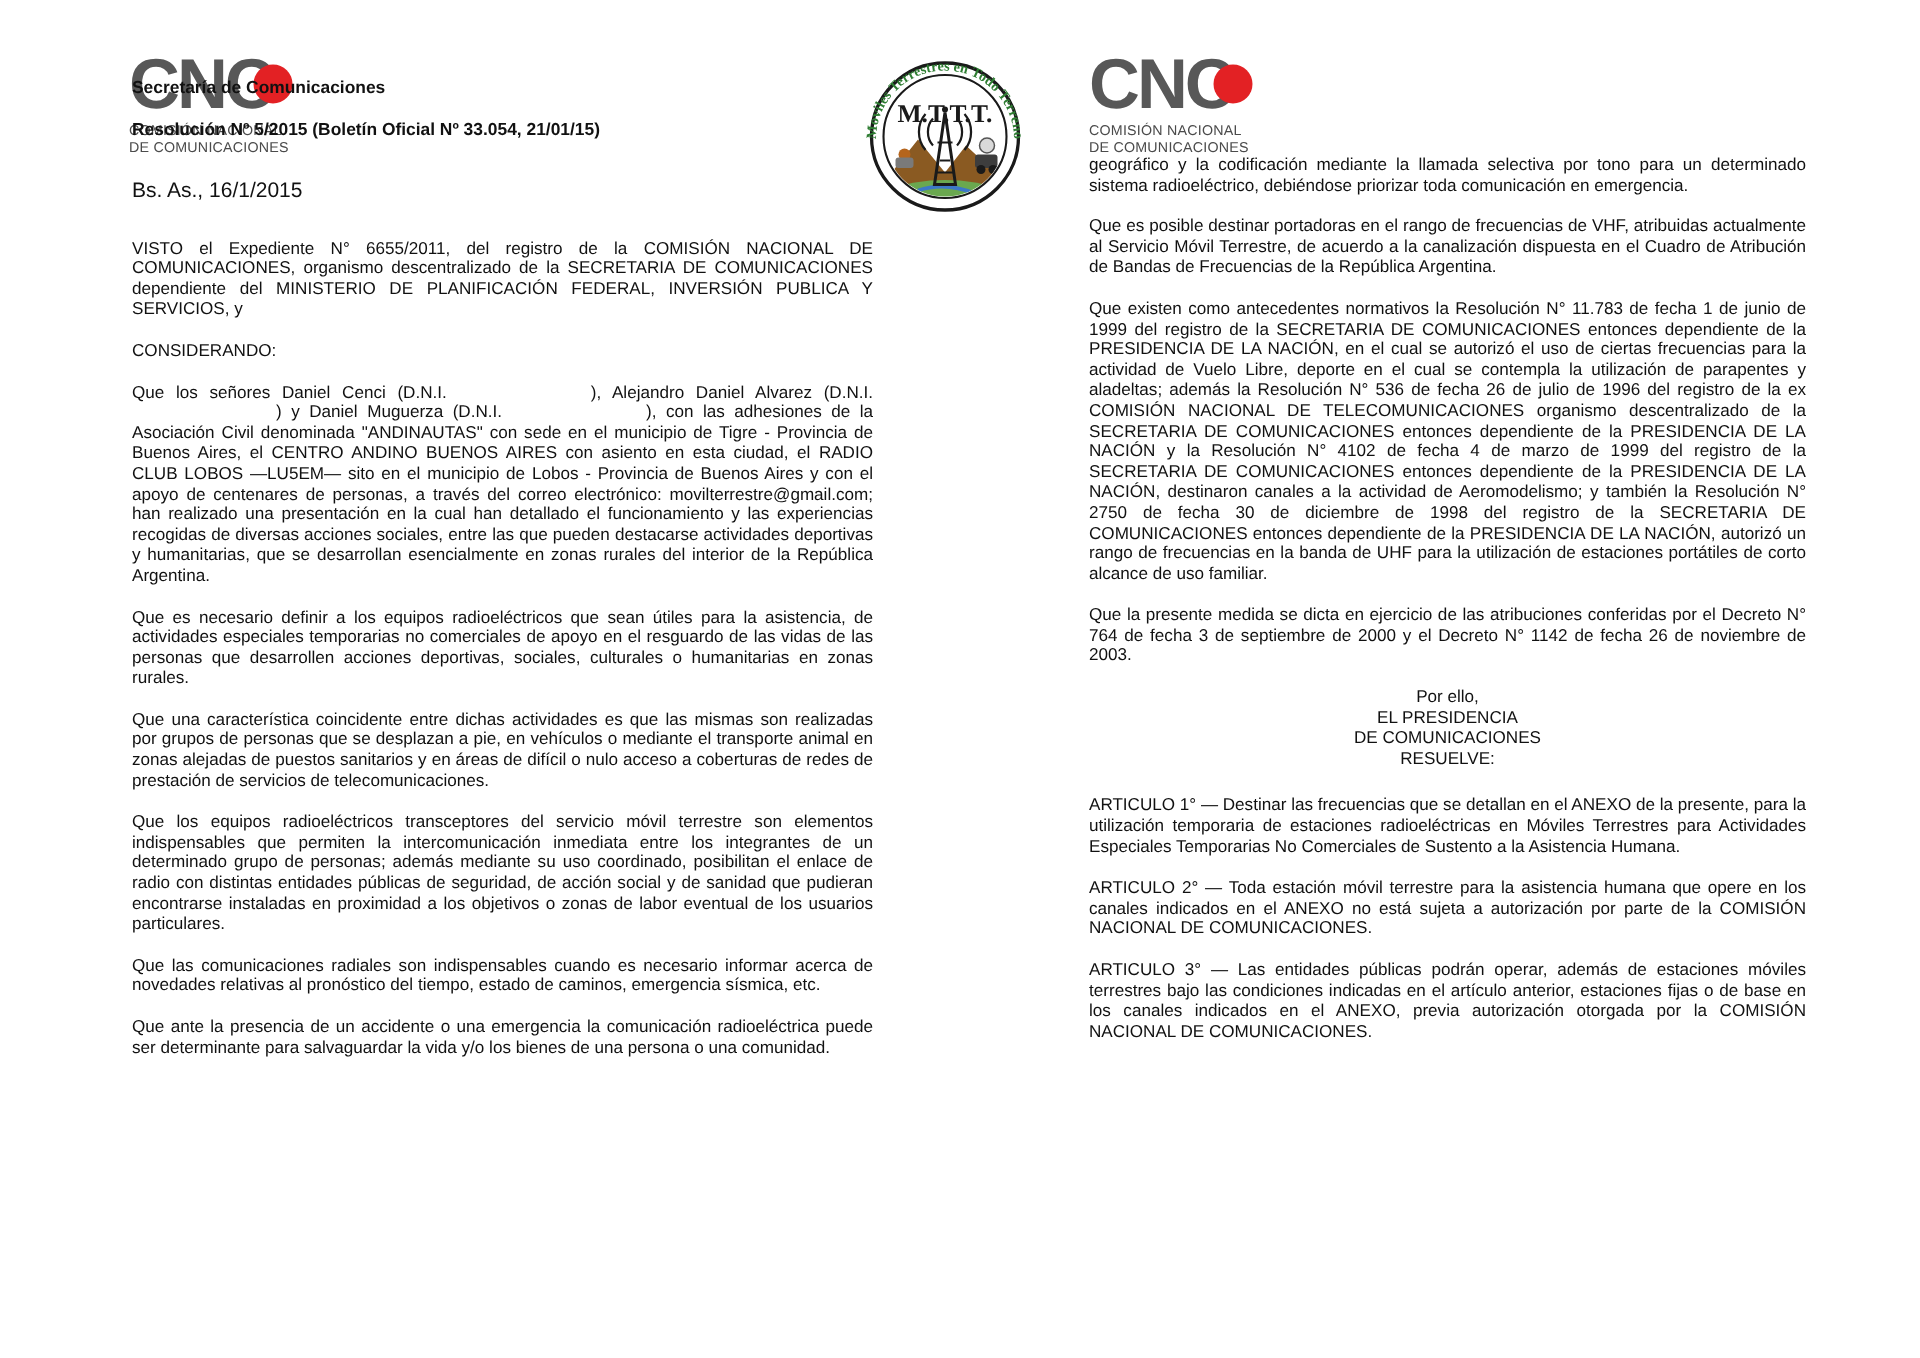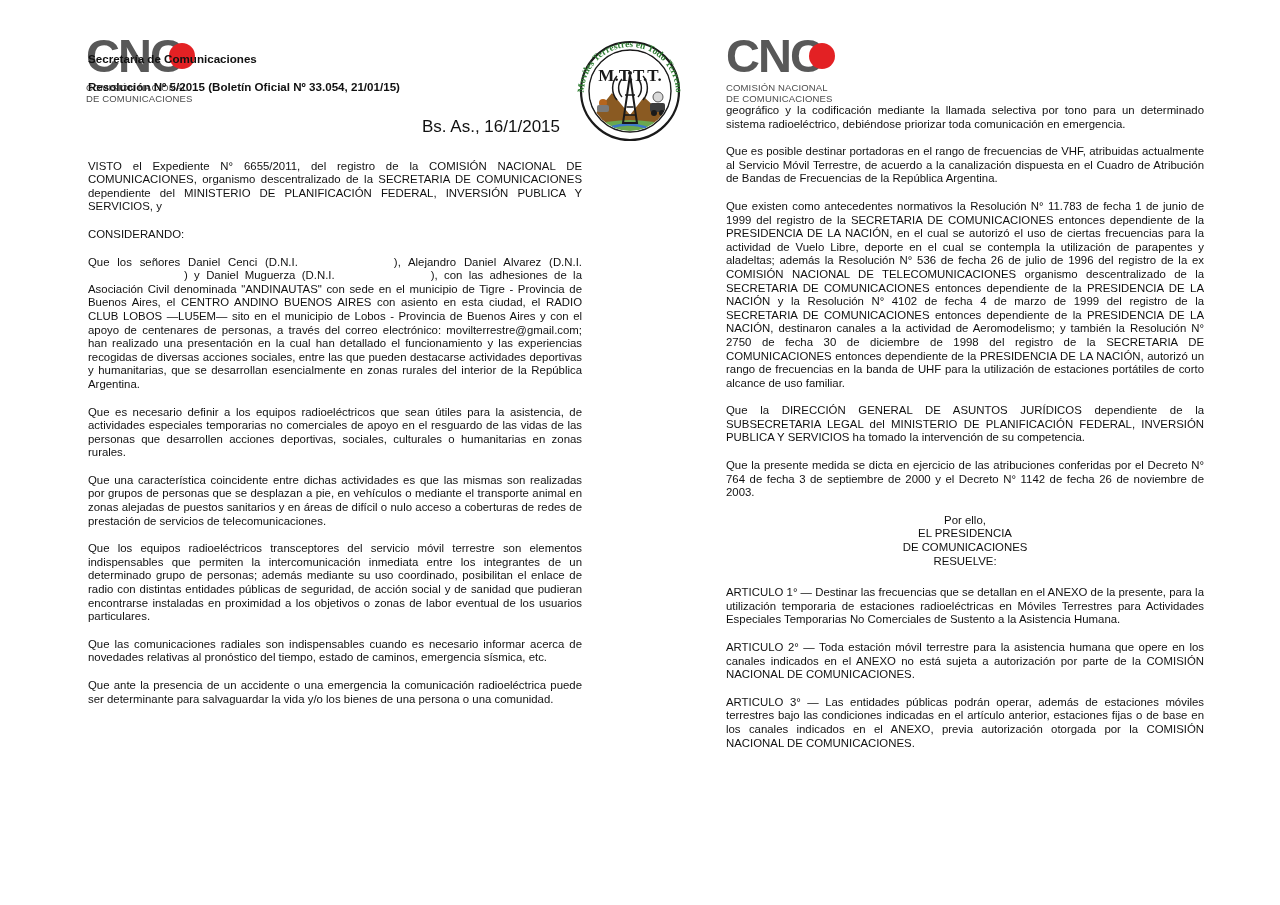--- a/index.html
+++ b/index.html
@@ -80,23 +80,22 @@
     text-align: left;
   }
   .doc-subheading {
     font-weight: bold;
     font-size: 11.6px;
     line-height: 14px;
     margin: 0 0 26px 0;
     text-align: left;
   }
   .place-date {
-    text-align: right;
     margin: 0 0 26px 0;
-    font-size: 17px;
+    font-size: 14px;
     padding-right: 22px;
   }
   p.para {
     margin: 0 0 14px 0;
     text-align: justify;
   }
   p.para:last-child { margin-bottom: 0; }
   p.plain {
     margin: 0 0 14px 0;
     text-align: left;
@@ -203,21 +202,20 @@
     <p class="para">Que los equipos radioeléctricos transceptores del servicio móvil terrestre son elementos indispensables que permiten la intercomunicación inmediata entre los integrantes de un determinado grupo de personas; además mediante su uso coordinado, posibilitan el enlace de radio con distintas entidades públicas de seguridad, de acción social y de sanidad que pudieran encontrarse instaladas en proximidad a los objetivos o zonas de labor eventual de los usuarios particulares.</p>
     <p class="para">Que las comunicaciones radiales son indispensables cuando es necesario informar acerca de novedades relativas al pronóstico del tiempo, estado de caminos, emergencia sísmica, etc.</p>
     <p class="para">Que ante la presencia de un accidente o una emergencia la comunicación radioeléctrica puede ser determinante para salvaguardar la vida y/o los bienes de una persona o una comunidad.</p>
   </div>
 
   <div class="col col-right">
 
     <p class="para">geográfico y la codificación mediante la llamada selectiva por tono para un determinado sistema radioeléctrico, debiéndose priorizar toda comunicación en emergencia.</p>
     <p class="para">Que es posible destinar portadoras en el rango de frecuencias de VHF, atribuidas actualmente al Servicio Móvil Terrestre, de acuerdo a la canalización dispuesta en el Cuadro de Atribución de Bandas de Frecuencias de la República Argentina.</p>
     <p class="para">Que existen como antecedentes normativos la Resolución N° 11.783 de fecha 1 de junio de 1999 del registro de la SECRETARIA DE COMUNICACIONES entonces dependiente de la PRESIDENCIA DE LA NACIÓN, en el cual se autorizó el uso de ciertas frecuencias para la actividad de Vuelo Libre, deporte en el cual se contempla la utilización de parapentes y aladeltas; además la Resolución N° 536 de fecha 26 de julio de 1996 del registro de la ex COMISIÓN NACIONAL DE TELECOMUNICACIONES organismo descentralizado de la SECRETARIA DE COMUNICACIONES entonces dependiente de la PRESIDENCIA DE LA NACIÓN y la Resolución N° 4102 de fecha 4 de marzo de 1999 del registro de la SECRETARIA DE COMUNICACIONES entonces dependiente de la PRESIDENCIA DE LA NACIÓN, destinaron canales a la actividad de Aeromodelismo; y también la Resolución N° 2750 de fecha 30 de diciembre de 1998 del registro de la SECRETARIA DE COMUNICACIONES entonces dependiente de la PRESIDENCIA DE LA NACIÓN, autorizó un rango de frecuencias en la banda de UHF para la utilización de estaciones portátiles de corto alcance de uso familiar.</p>
-    <p class="para">Que la DIRECCIÓN GENERAL DE ASUNTOS JURÍDICOS dependiente de la SUBSECRETARIA LEGAL del MINISTERIO DE PLANIFICACIÓN FEDERAL, INVERSIÓN PUBLICA Y SERVICIOS ha tomado la intervención de su competencia.</p>
     <p class="para">Que la presente medida se dicta en ejercicio de las atribuciones conferidas por el Decreto N° 764 de fecha 3 de septiembre de 2000 y el Decreto N° 1142 de fecha 26 de noviembre de 2003.</p>
 
     <div class="resolve-block">
       <span>Por ello,</span>
       <span>EL PRESIDENCIA</span>
       <span>DE COMUNICACIONES</span>
       <span>RESUELVE:</span>
     </div>
 
     <p class="para">ARTICULO 1° — Destinar las frecuencias que se detallan en el ANEXO de la presente, para la utilización temporaria de estaciones radioeléctricas en Móviles Terrestres para Actividades Especiales Temporarias No Comerciales de Sustento a la Asistencia Humana.</p>

